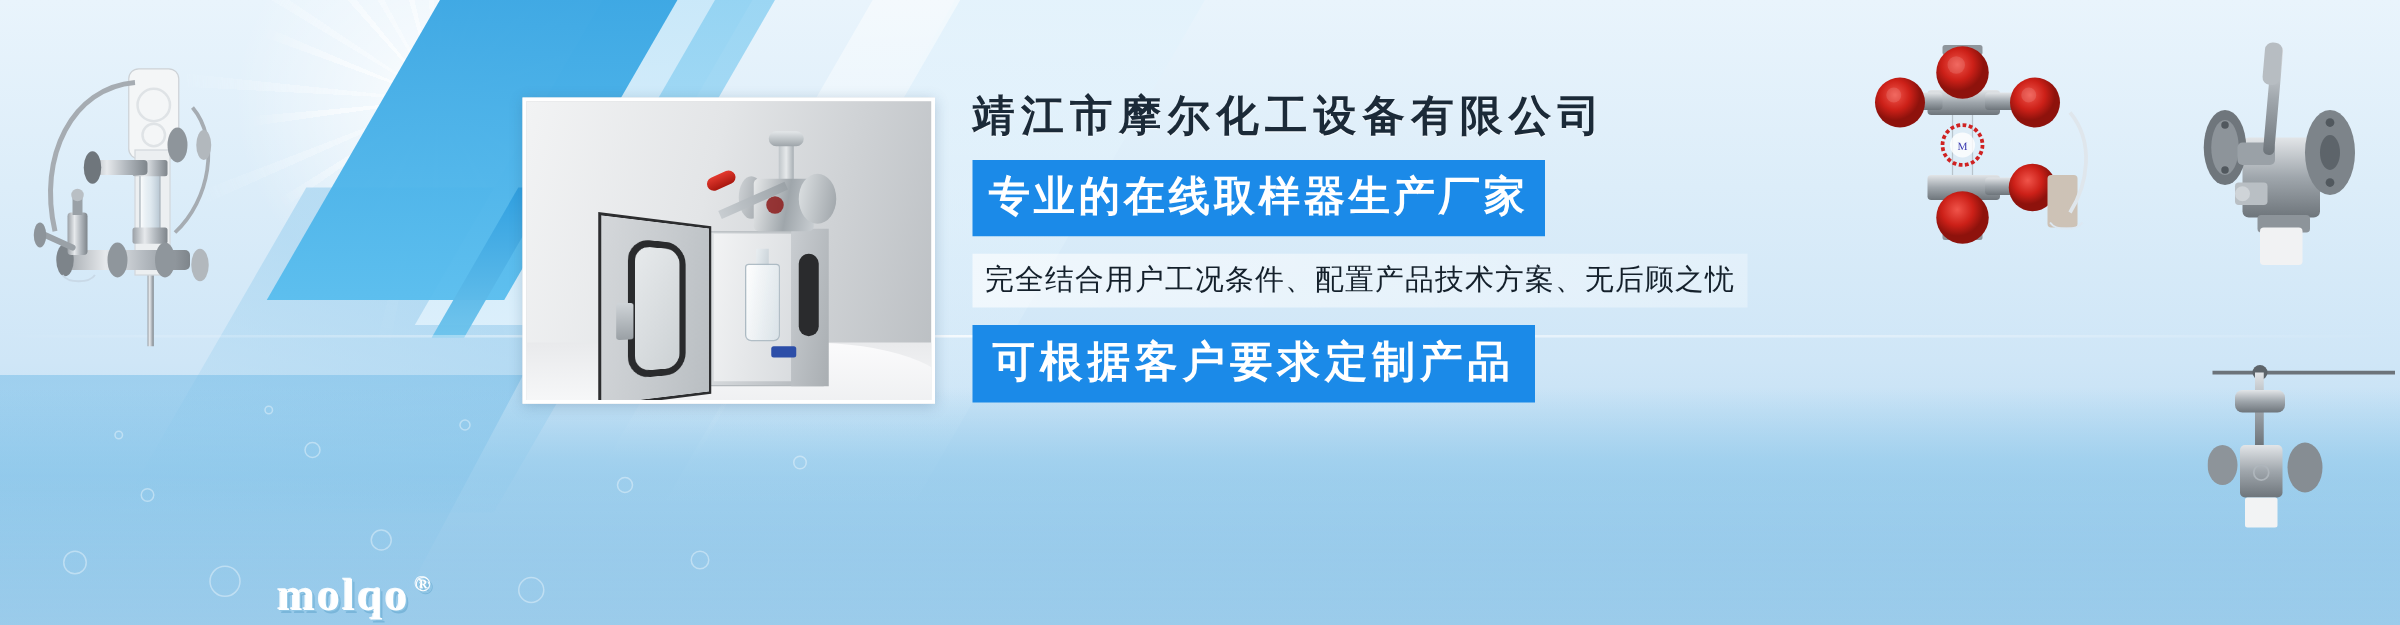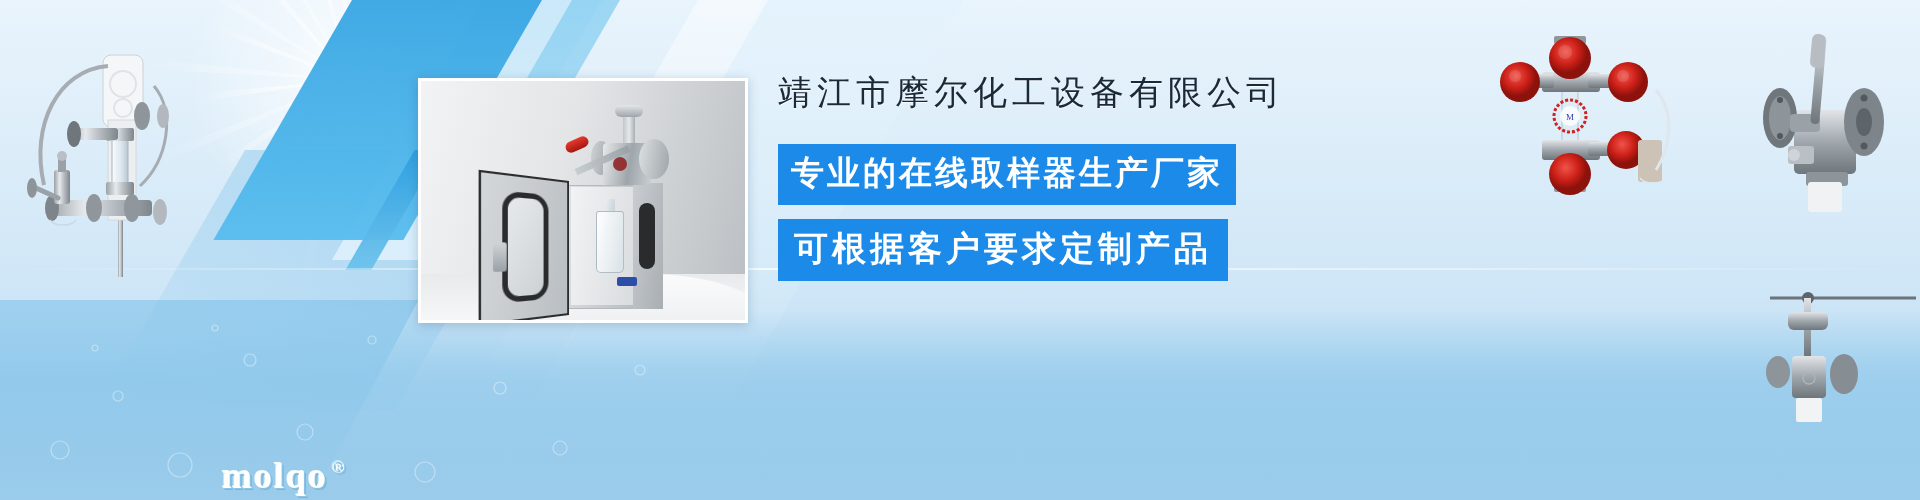--- a/index.html
+++ b/index.html
@@ -149,25 +149,25 @@
   .eq-left { position:absolute; left:8px; top:20px; width:180px; height:260px; }
   .eq-right-top { position:absolute; left:1480px; top:28px; width:230px; height:170px; }
   .eq-right-side { position:absolute; left:1742px; top:22px; width:178px; height:200px; }
   .eq-right-bottom { position:absolute; left:1766px; top:272px; width:156px; height:170px; }
 
   
   .copy { position:absolute; left:778px; top:70px; width:620px; }
 
   .company {
     font-family:"Liberation Serif", serif;
-    font-size:34px; font-weight:400; letter-spacing:5px;
+    font-size:34px; font-weight:700; letter-spacing:5px;
     color:#1b2a38; white-space:nowrap;
     text-shadow:0 1px 1px rgba(255,255,255,.8);
   }
-  .headline-wrap { margin-top:28px; }
+  .headline-wrap { margin-top:12px; }
   .headline {
     display:inline-block;
     background:#1b8ae8;
     color:#ffffff;
     font-size:33px; font-weight:700; letter-spacing:3px;
     padding:7px 13px 9px 13px;
     white-space:nowrap;
   }
   .subline {
     margin-top:14px;
@@ -385,20 +385,23 @@
     <ellipse cx="78" cy="102" rx="14" ry="20" fill="#868d93"></ellipse>
     <rect x="30" y="126" width="26" height="24" rx="2" fill="#f2f3f4"></rect>
     <circle cx="43" cy="106" r="6" fill="none" stroke="#aeb5bb" stroke-width="1.4"></circle>
   </svg>
 
   <div class="copy">
     <div class="company">靖江市摩尔化工设备有限公司</div>
     <div class="headline-wrap">
       <span class="headline">专业的在线取样器生产厂家</span>
     </div>
+    <div>
+      <span class="subline">完全结合用户工况条件、配置产品技术方案、无后顾之忧</span>
+    </div>
     <div class="cta-wrap">
       <span class="cta">可根据客户要求定制产品</span>
     </div>
   </div>
 
   <div class="logo">
     <span>molqo</span>
     <span class="logo-r">®</span>
   </div>
 

